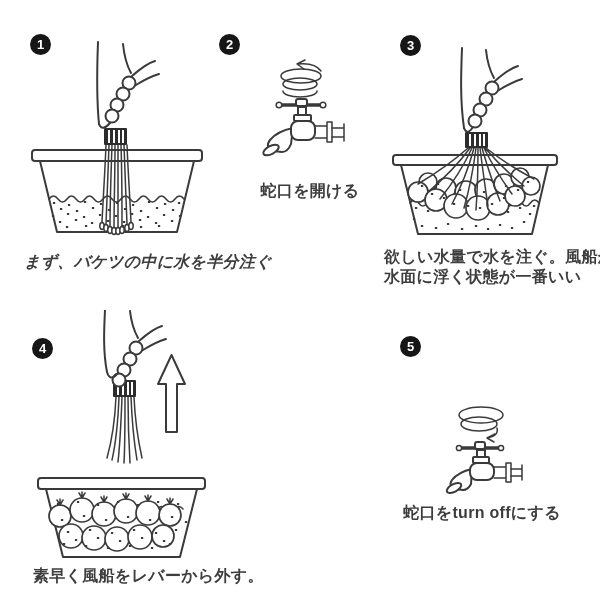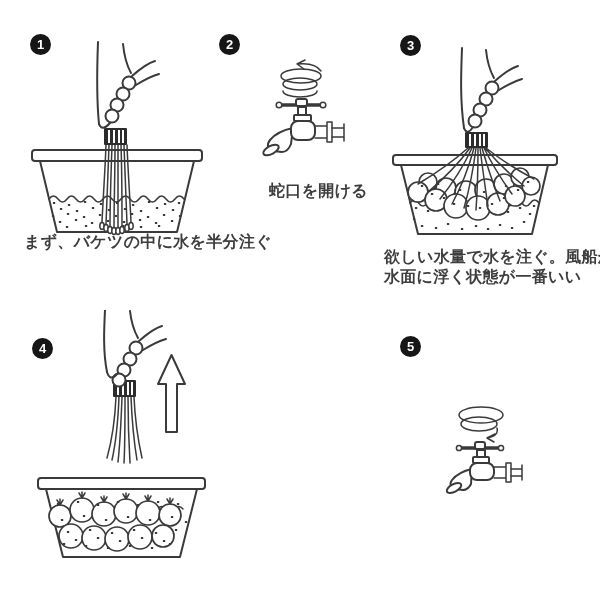--- a/index.html
+++ b/index.html
@@ -9,21 +9,21 @@
   }
   .badge{
     position:absolute;width:21px;height:21px;border-radius:50%;
     background:#161616;color:#ffffff;font-size:13px;font-weight:700;
     display:flex;align-items:center;justify-content:center;line-height:1;
   }
   .caption{
     position:absolute;color:#3d3d3d;font-size:16px;font-weight:700;
     line-height:20px;letter-spacing:0.3px;white-space:nowrap;
   }
-  .caption.centered{text-align:right;}
+  .caption.centered{text-align:center;}
   svg{position:absolute;display:block;}
   .ln{fill:none;stroke:#3a3a3a;stroke-width:2;stroke-linecap:round;stroke-linejoin:round;}
   .thin{stroke-width:1.5;}
   .wfill{fill:#ffffff;}
   .blk{fill:#2c2c2c;stroke:none;}
   .stripes{stroke:#ffffff;stroke-width:2;fill:none;}
   .dots{fill:none;stroke:#3a3a3a;stroke-width:2.2;stroke-linecap:square;}
 </style>
 </head>
 <body>
@@ -202,28 +202,34 @@
       <rect class="ln wfill" x="30" y="57" width="16" height="6" rx="1"></rect>
       <path class="ln wfill" d="M29,69 C20,71 13,75 9,80 C6,84 8,88 12,89 L20,90 C24,90 26,88 28,84 Z"></path>
       <rect class="ln wfill" x="27" y="63" width="24" height="17" rx="7"></rect>
       <ellipse class="ln wfill" cx="11" cy="88" rx="8" ry="3.8" transform="rotate(-28 11 88)"></ellipse>
       <path class="ln thin" d="M51,67 H63 M51,78 H63"></path>
       <rect class="ln wfill thin" x="63" y="63" width="5" height="19"></rect>
       <path class="ln thin" d="M68,69 H79 M68,76 H79 M79,65 V80"></path>
     </g>
   </svg>
 
-  <div class="caption" style="left:24px;top:232px;">
+  <div class="caption" style="left:24px;top:252px;font-style:italic;">
     <div>まず、バケツの中に水を半分注ぐ</div>
   </div>
 
   <div class="caption centered" style="left:252px;top:181px;width:116px;">
     <div>蛇口を開ける</div>
   </div>
 
   <div class="caption" style="left:384px;top:247px;">
     <div>欲しい水量で水を注ぐ。風船が</div>
     <div>水面に浮く状態が一番いい</div>
   </div>
 
-
+  <div class="caption" style="left:33px;top:566px;">
+    <div>素早く風船をレバーから外す。</div>
+  </div>
+
+  <div class="caption centered" style="left:400px;top:503px;width:164px;">
+    <div>蛇口をturn offにする</div>
+  </div>
 
 </div>
 
 </body></html>

